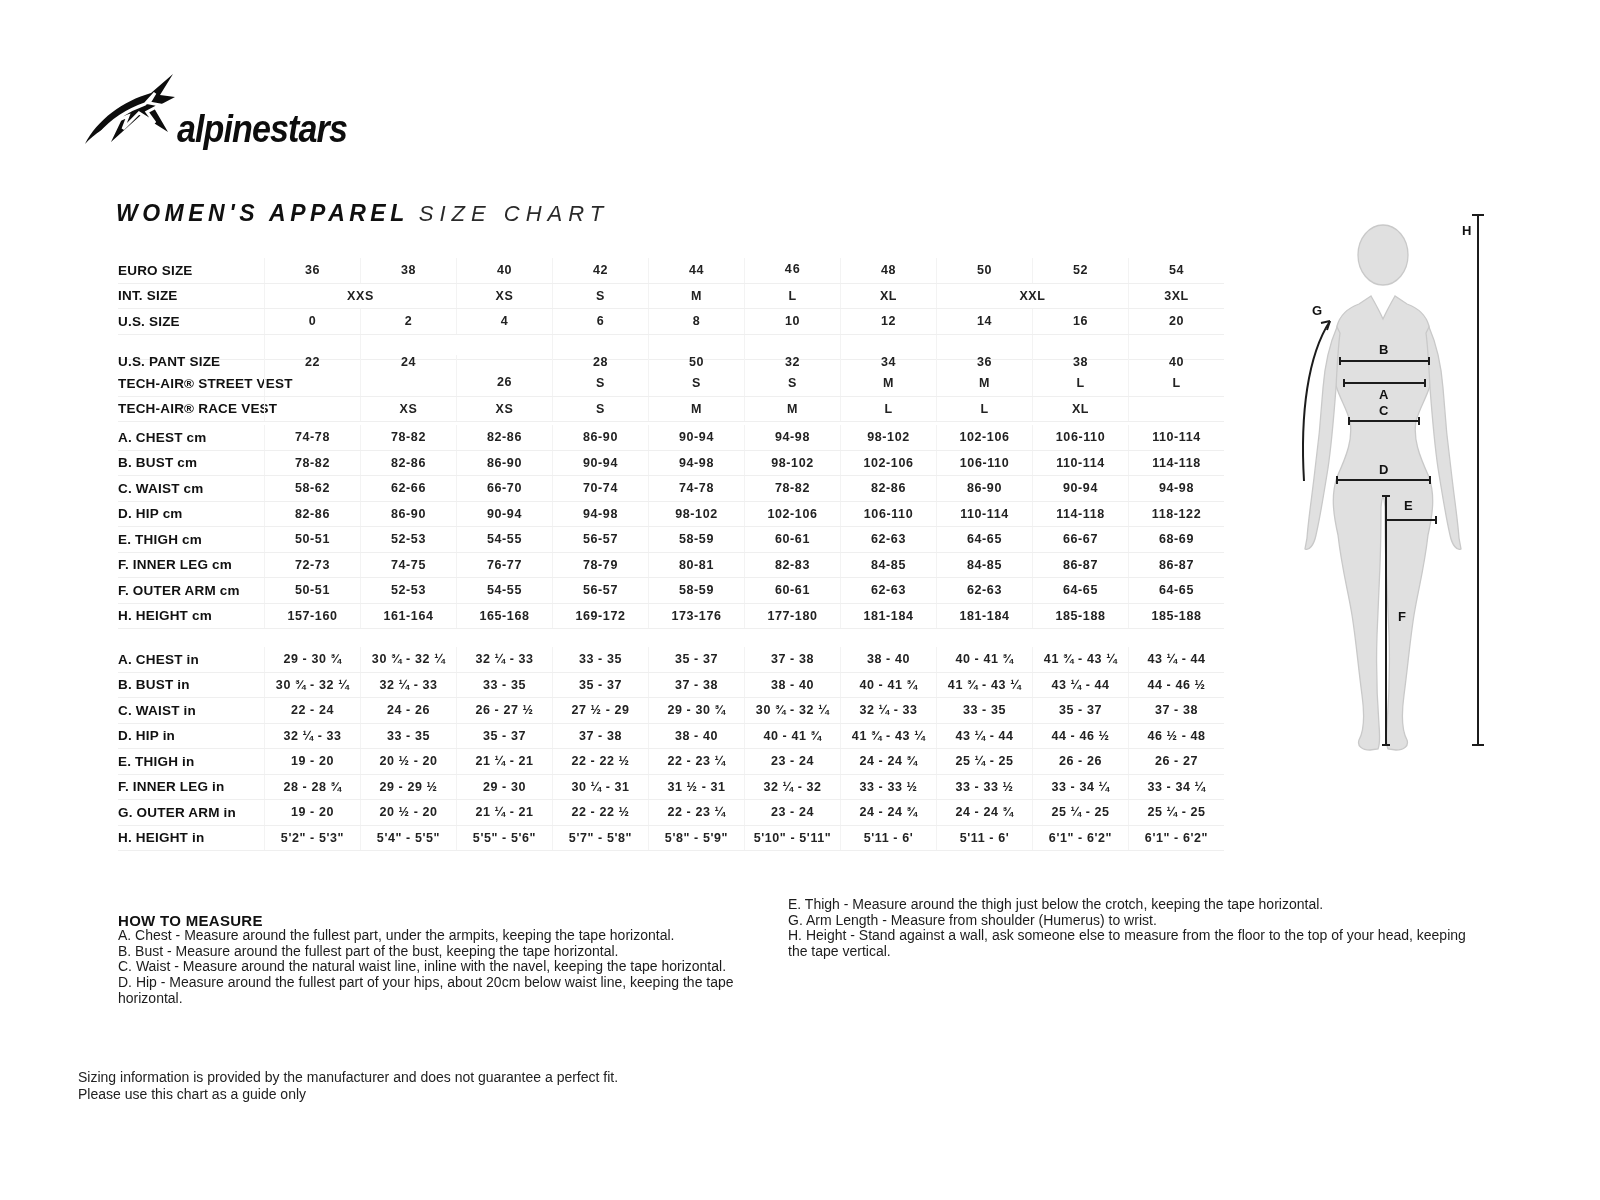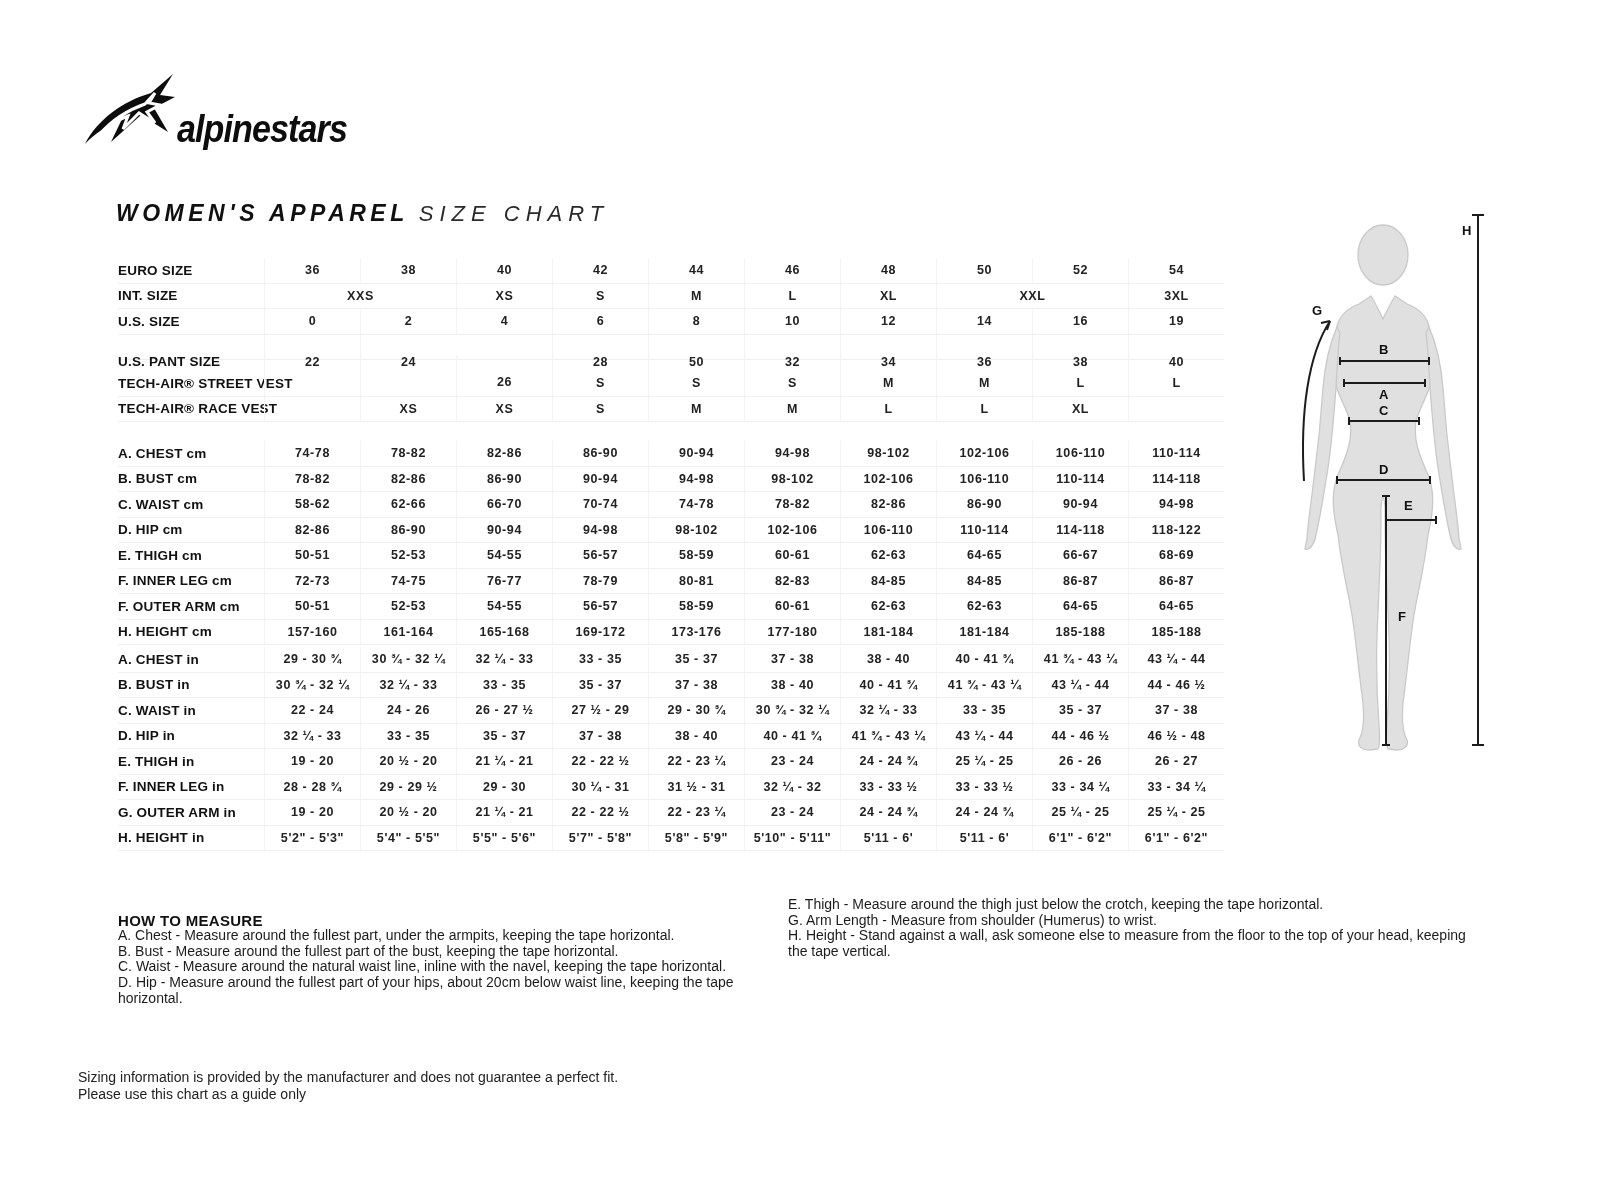--- a/index.html
+++ b/index.html
@@ -12,21 +12,21 @@
   .logo-word{font-family:"Liberation Sans",sans-serif;font-weight:800;font-style:italic;letter-spacing:-1px;}
   
   #page-title{position:absolute;left:116px;top:200px;white-space:nowrap;}
   #page-title .t-main{font-size:23px;font-weight:800;font-style:italic;letter-spacing:4.5px;color:#101010;}
   #page-title .t-sub{font-size:22px;font-weight:300;font-style:italic;letter-spacing:6px;color:#2a2a2a;margin-left:10px;}
   
   #size-table{position:absolute;left:118px;top:258px;width:1106px;height:600px;}
   .t-sec{position:absolute;left:0;width:1106px;}
   .sec-0{top:0;}
   .sec-1{top:113px;}
-  .sec-2{top:183px;}
+  .sec-2{top:167px;}
   .sec-3{top:389px;}
   .t-row{
     display:grid;grid-template-columns:146px repeat(10,96px);
     height:24.5px;align-items:center;border-bottom:1px solid #efefef;
   }
   .t-label{
     font-weight:700;font-size:13.5px;letter-spacing:0.2px;white-space:nowrap;color:#111;
   }
   .t-cell{
     text-align:center;font-size:12.5px;font-weight:700;letter-spacing:0.6px;
@@ -64,21 +64,21 @@
 
 <div id="size-table">
     <div class="t-sec sec-0">
       <div class="t-row">
         <div class="t-label">EURO SIZE</div>
         <div class="t-cell" style="grid-column: span 1;">36</div>
         <div class="t-cell" style="grid-column: span 1;">38</div>
         <div class="t-cell" style="grid-column: span 1;">40</div>
         <div class="t-cell" style="grid-column: span 1;">42</div>
         <div class="t-cell" style="grid-column: span 1;">44</div>
-        <div class="t-cell" style="grid-column: span 1;">46</div>
+        <div class="t-cell" style="grid-column: span 1; font-family: Liberation Mono, monospace;">46</div>
         <div class="t-cell" style="grid-column: span 1;">48</div>
         <div class="t-cell" style="grid-column: span 1;">50</div>
         <div class="t-cell" style="grid-column: span 1;">52</div>
         <div class="t-cell" style="grid-column: span 1;">54</div>
       </div>
       <div class="t-row">
         <div class="t-label">INT. SIZE</div>
         <div class="t-cell" style="grid-column: span 2;">XXS</div>
         <div class="t-cell" style="grid-column: span 1;">XS</div>
         <div class="t-cell" style="grid-column: span 1;">S</div>
@@ -92,21 +92,21 @@
         <div class="t-label">U.S. SIZE</div>
         <div class="t-cell" style="grid-column: span 1;">0</div>
         <div class="t-cell" style="grid-column: span 1;">2</div>
         <div class="t-cell" style="grid-column: span 1;">4</div>
         <div class="t-cell" style="grid-column: span 1;">6</div>
         <div class="t-cell" style="grid-column: span 1;">8</div>
         <div class="t-cell" style="grid-column: span 1;">10</div>
         <div class="t-cell" style="grid-column: span 1;">12</div>
         <div class="t-cell" style="grid-column: span 1;">14</div>
         <div class="t-cell" style="grid-column: span 1;">16</div>
-        <div class="t-cell" style="grid-column: span 1;">19</div>
+        <div class="t-cell" style="grid-column: span 1;">20</div>
       </div>
       <div class="t-row">
         <div class="t-label">U.S. PANT SIZE</div>
         <div class="t-cell" style="grid-column: span 1;">22</div>
         <div class="t-cell" style="grid-column: span 1;">24</div>
         <div class="t-cell" style="grid-column: span 1; margin-top: 40px;">26</div>
         <div class="t-cell" style="grid-column: span 1;">28</div>
         <div class="t-cell" style="grid-column: span 1;">50</div>
         <div class="t-cell" style="grid-column: span 1;">32</div>
         <div class="t-cell" style="grid-column: span 1;">34</div>

